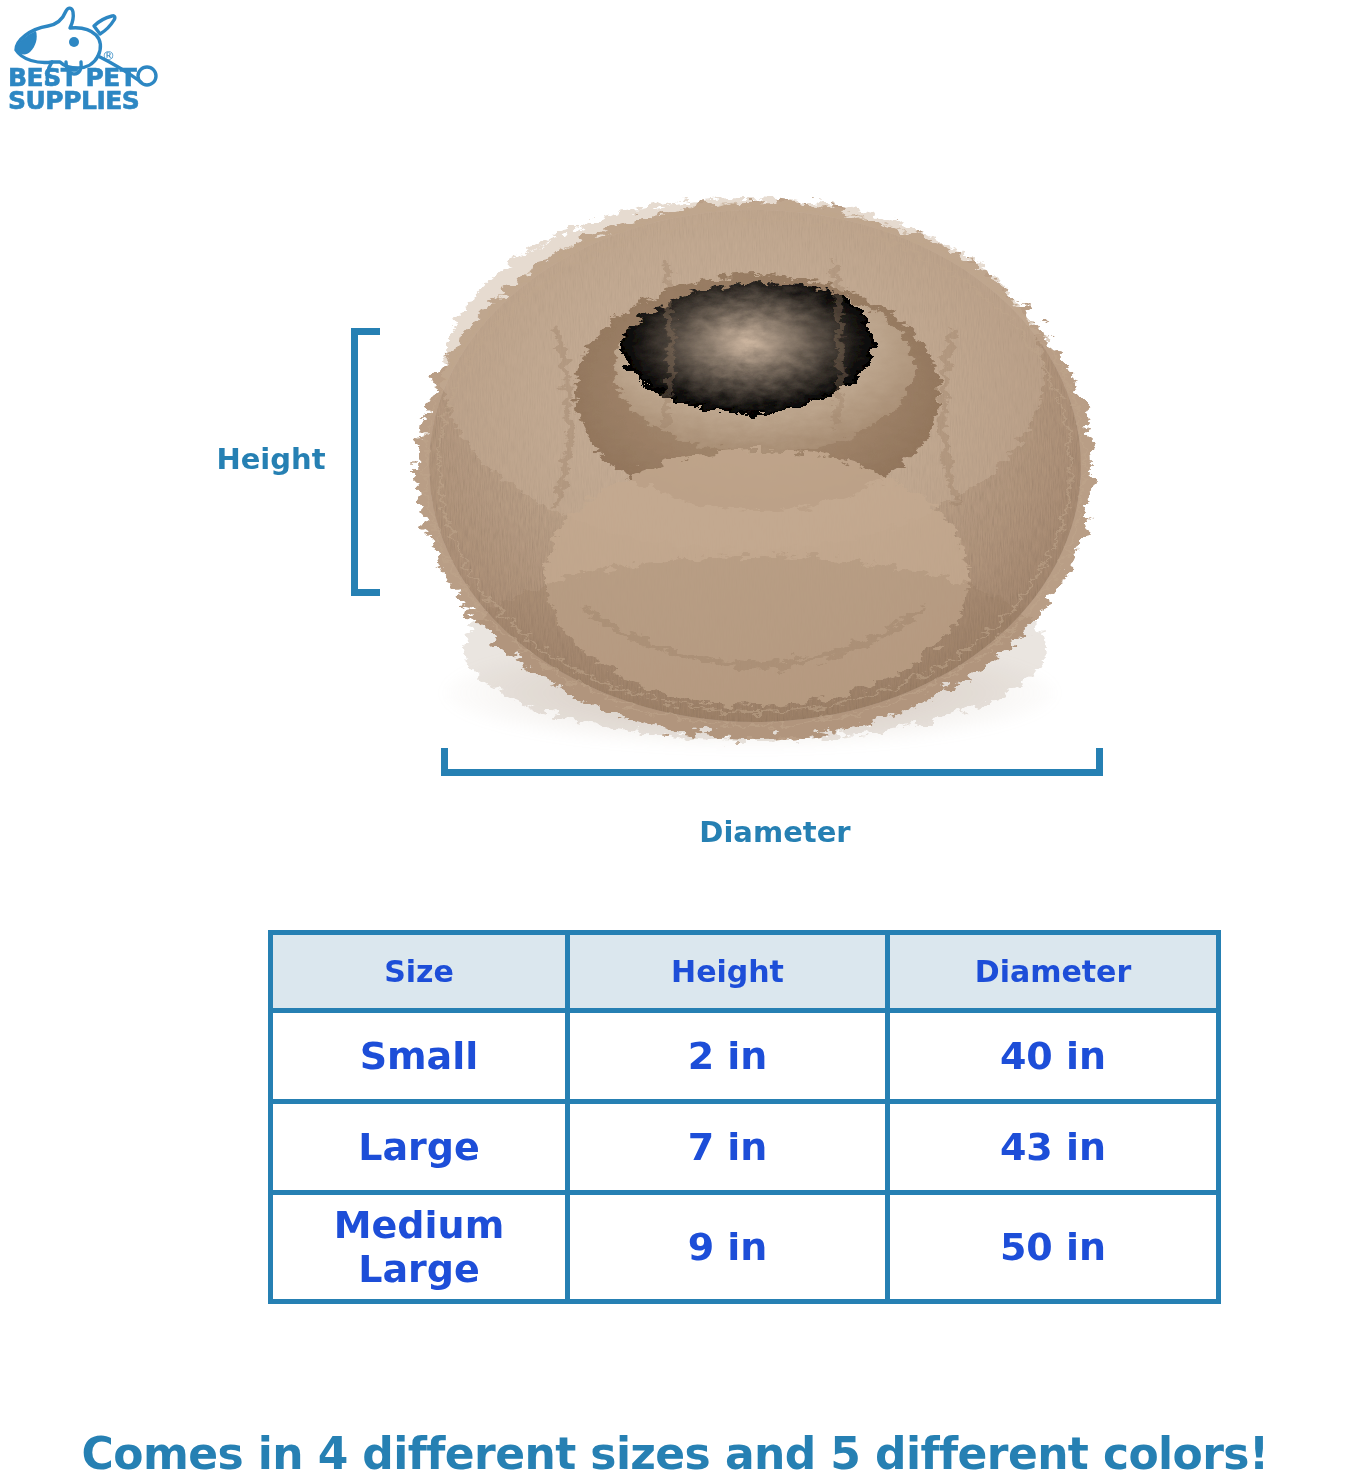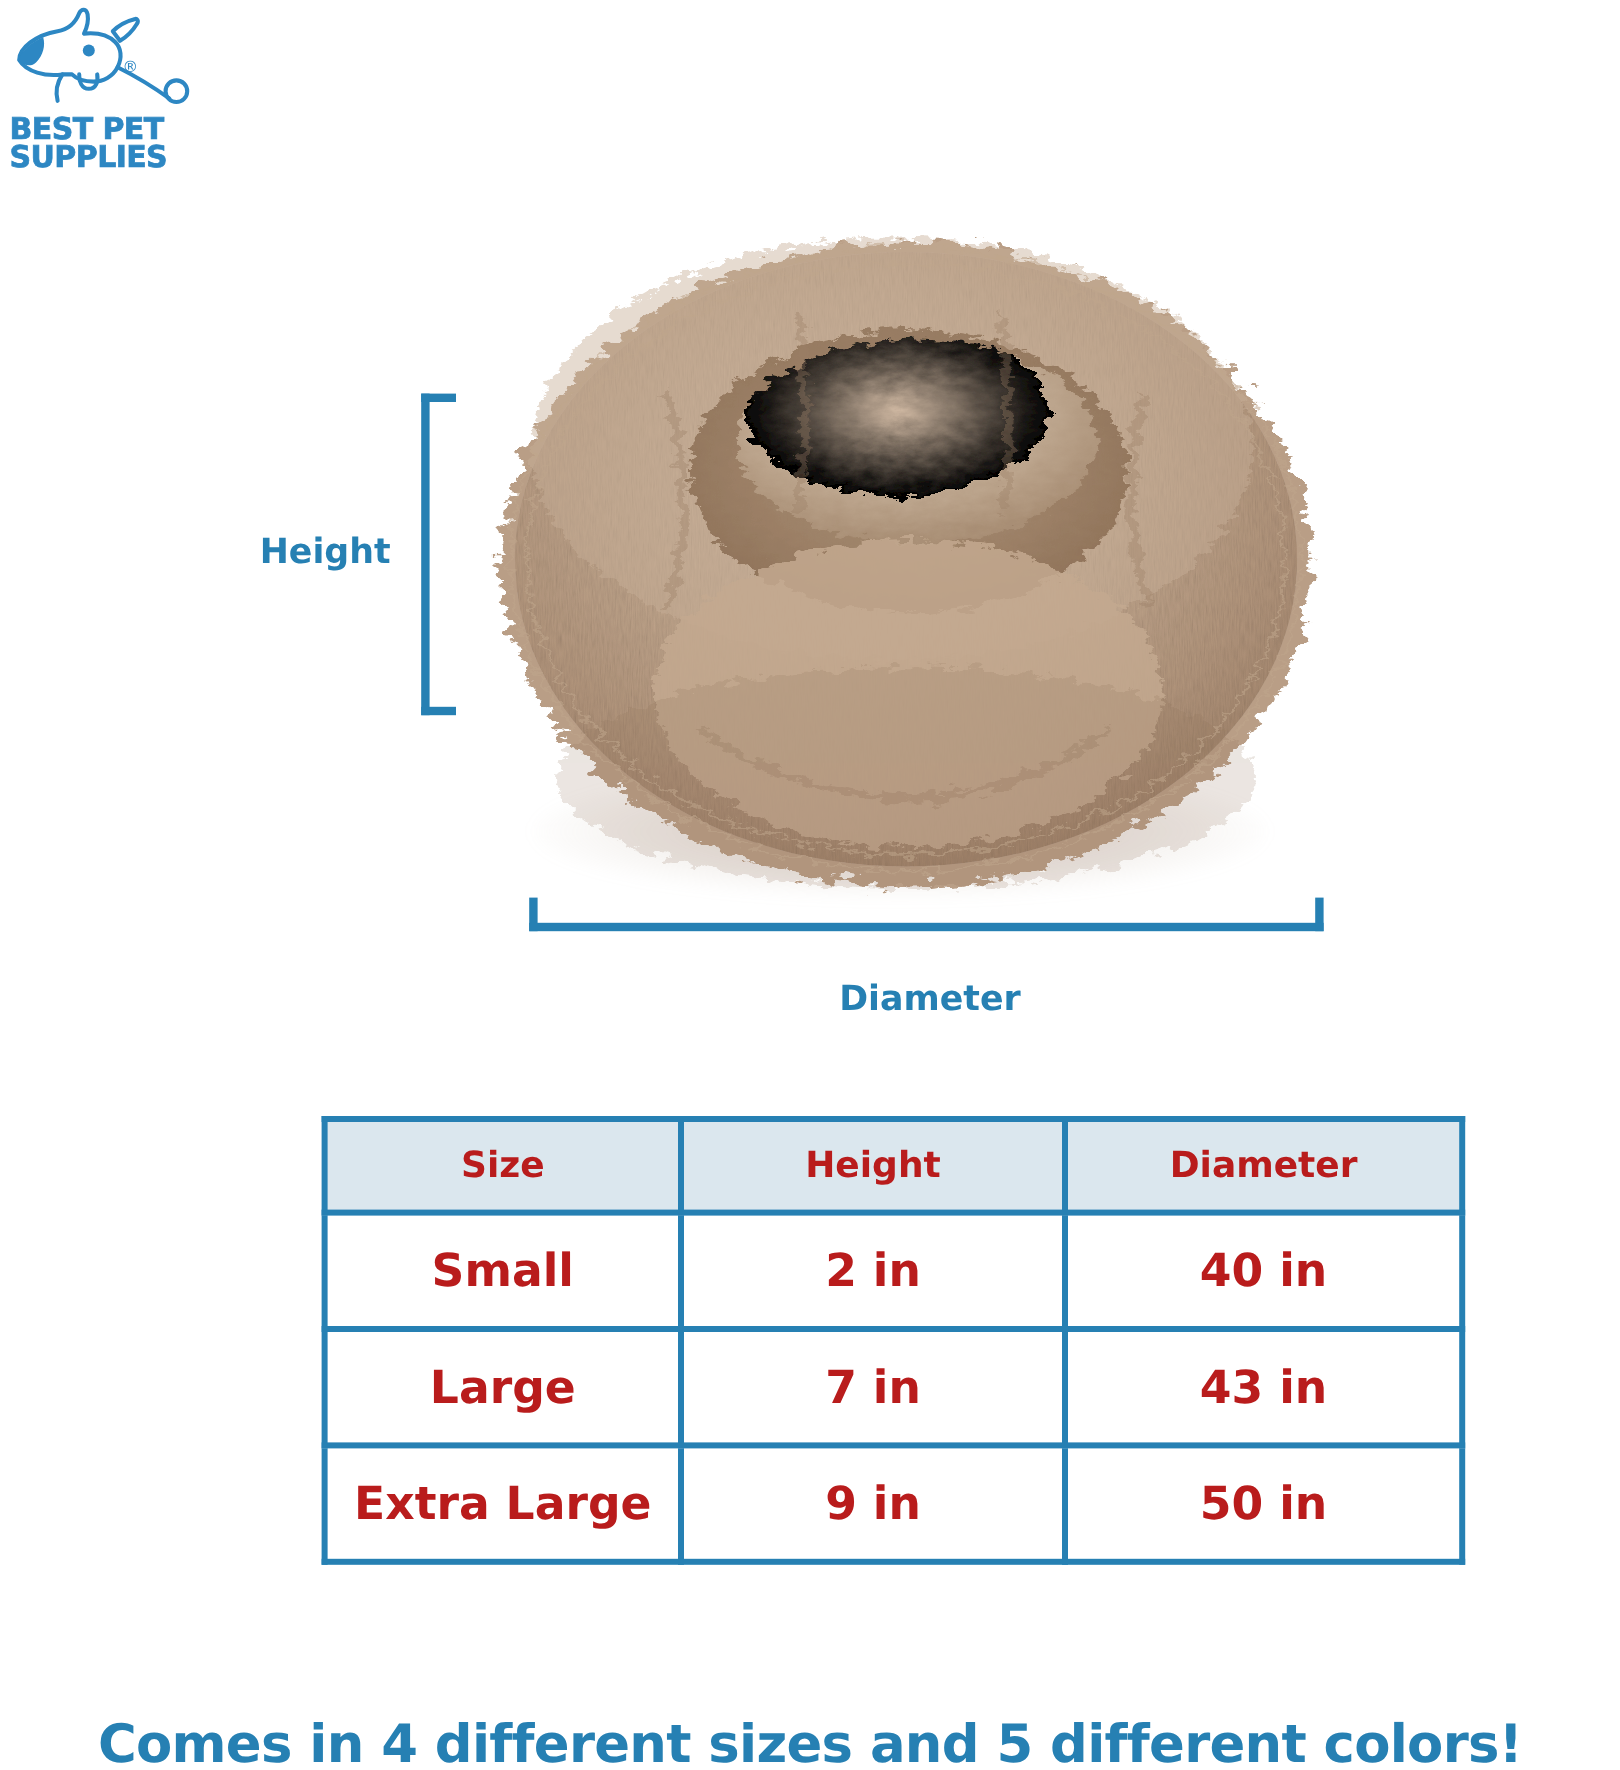--- a/index.html
+++ b/index.html
@@ -39,21 +39,20 @@
     left: 8px;
     top: 66px;
     width: 150px;
     font-family: "DejaVu Sans", sans-serif;
     font-weight: bold;
     font-size: 25px;
     line-height: 0.93;
     letter-spacing: -0.5px;
     color: #2d87c3;
     text-transform: uppercase;
-    margin-top: 30px;
     -webkit-text-stroke: 0.6px #2d87c3;
   }
 
   
   .product {
     position: absolute;
     left: 385px;
     top: 168px;
     width: 730px;
     height: 600px;
@@ -146,21 +145,21 @@
   table.size-table col.c-height   { width: 320px; }
   table.size-table col.c-diameter { width: 331px; }
 
   table.size-table th,
   table.size-table td {
     border: 5px solid #2680b3;
     text-align: center;
     vertical-align: middle;
     font-family: "DejaVu Sans", sans-serif;
     font-weight: bold;
-    color: #b91c1c;
+    color: #1d4ed8;
     padding: 0;
   }
   table.size-table thead th {
     background: #dbe7ee;
     height: 73px;
     font-size: 30px;
   }
   table.size-table tbody td {
     background: #ffffff;
     height: 73px;
@@ -325,21 +324,21 @@
           <td>Small</td>
           <td>2 in</td>
           <td>40 in</td>
         </tr>
         <tr>
           <td>Large</td>
           <td>7 in</td>
           <td>43 in</td>
         </tr>
         <tr>
-          <td>Extra Large</td>
+          <td>Medium Large</td>
           <td>9 in</td>
           <td>50 in</td>
         </tr>
       </tbody>
     </table>
   </div>
 
   <div class="caption">Comes in 4 different sizes and 5 different colors!</div>
 
 </div>

